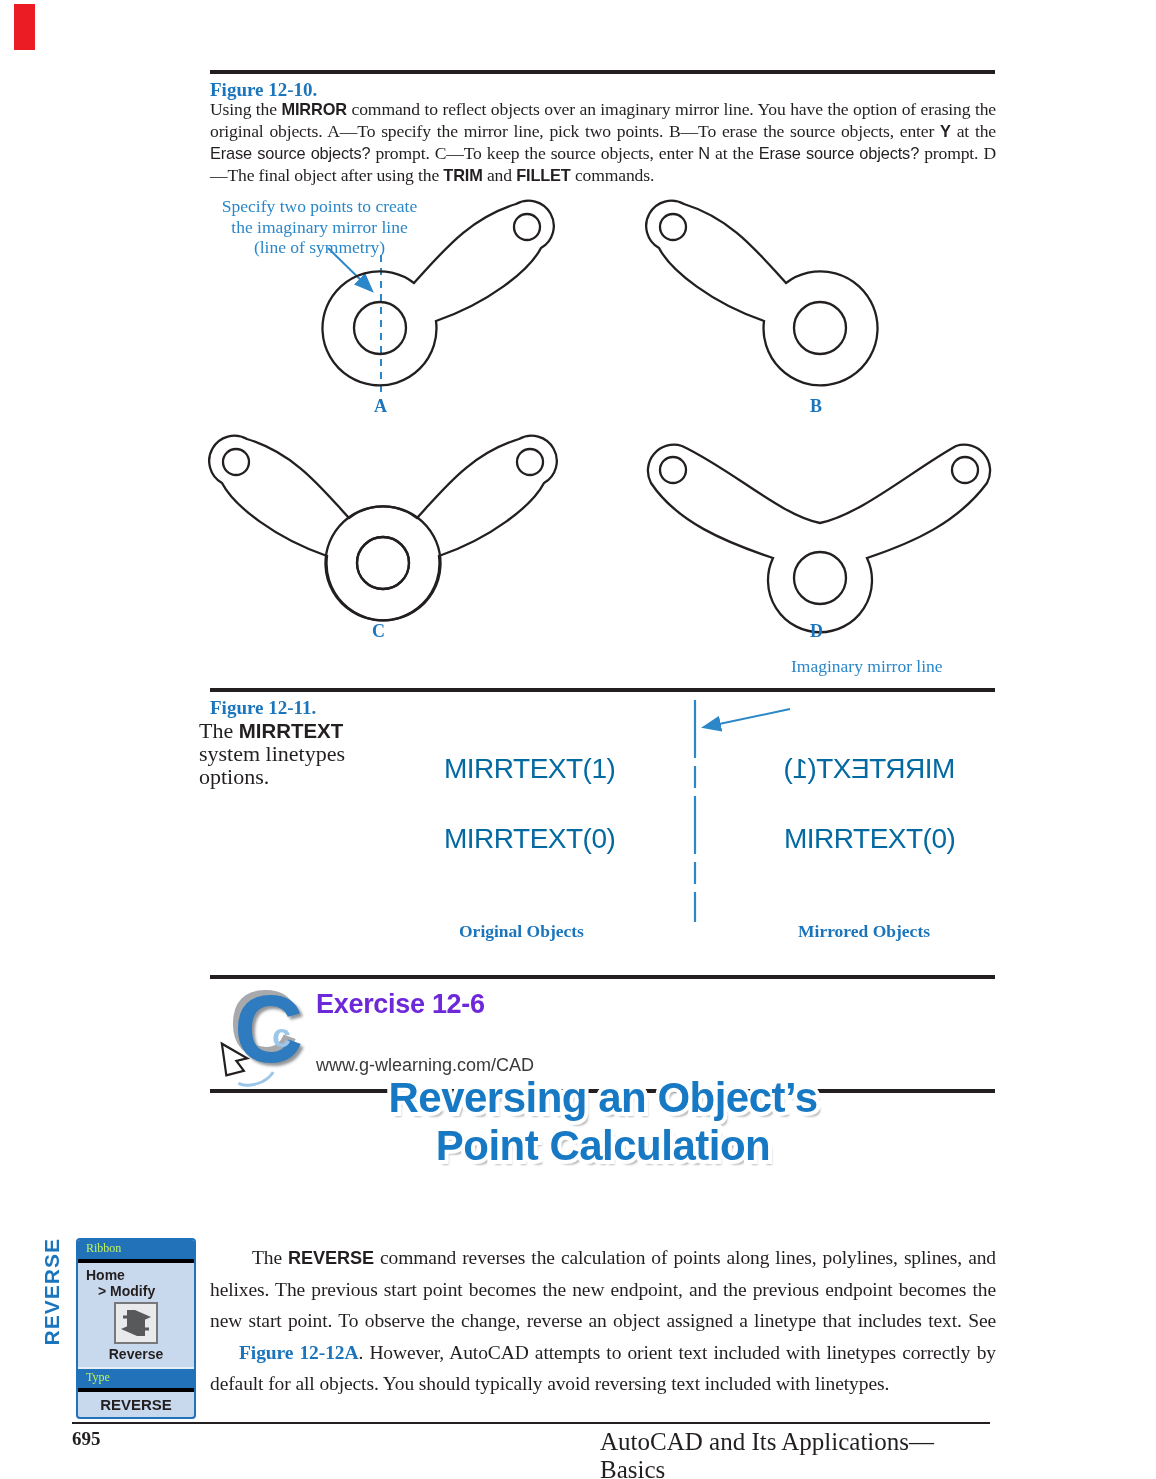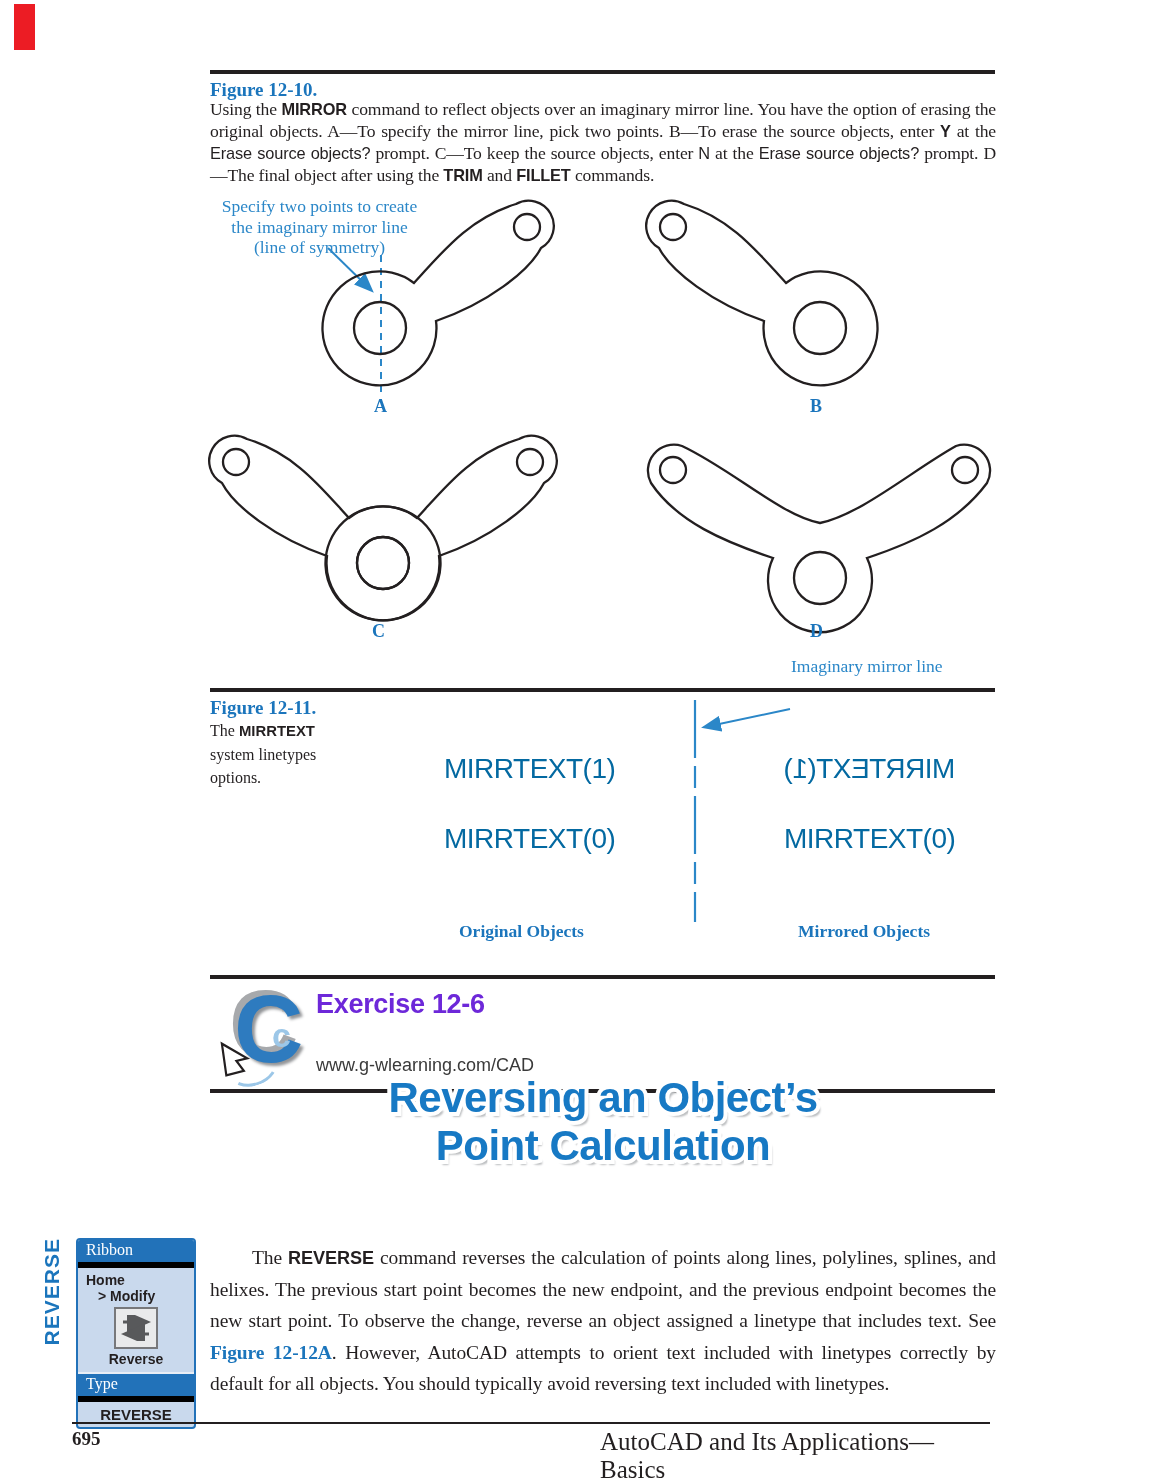--- a/index.html
+++ b/index.html
@@ -4,40 +4,40 @@
 <style>
   html,body{margin:0;padding:0;background:#ffffff;}
   #page{position:relative;width:1156px;height:1479px;background:#ffffff;overflow:hidden;
         font-family:"Liberation Serif",serif;color:#231f20;padding-left:16px;}
   .abs{position:absolute;}
   .rule{background:#231f20;}
   .figlabel{font-weight:bold;font-size:19px;color:#1b75bc;font-family:"Liberation Serif",serif;}
   .caption{font-size:17.6px;line-height:21.9px;text-align:justify;letter-spacing:-0.15px;}
   .cmd{font-family:"Liberation Sans",sans-serif;font-weight:bold;font-size:0.93em;}
   .prompt{font-family:"Liberation Sans",sans-serif;font-size:0.93em;}
-  .figref{color:#1b75bc;font-weight:bold;}
+  .figref{color:#1b75bc;font-weight:bold;margin-left:29px;}
   .diag path,.diag circle{fill:none;stroke:#231f20;stroke-width:2.3;}
   .anno{color:#2b87c8;font-size:17.5px;line-height:20.5px;text-align:center;}
   .abcd{color:#1b75bc;font-weight:bold;font-size:18px;}
   .mtext{font-family:"Liberation Sans",sans-serif;font-size:28px;letter-spacing:-0.5px;color:#0369a1;white-space:nowrap;}
   .mirrored{transform:scaleX(-1);}
   .bluebold{color:#1b75bc;font-weight:bold;font-size:17.5px;}
   .exc-title{color:#6d28d9;font-family:"Liberation Sans",sans-serif;font-weight:bold;font-size:27px;letter-spacing:-0.3px;}
   .exc-body{font-size:19.5px;}
   .exc-url{font-family:"Liberation Sans",sans-serif;font-size:18px;color:#3a3a3a;}
   .head-wrap{width:786px;text-align:center;font-family:"Liberation Sans",sans-serif;
              font-weight:bold;font-size:42px;letter-spacing:-0.5px;line-height:48px;}
   .head-layer{position:absolute;left:0;top:0;width:100%;}
   .head-back{-webkit-text-stroke:8px #ffffff;text-stroke:8px #ffffff;color:#fff;
              text-shadow:4px 5px 2px #bcbec0;}
   .head-front{color:#1779c4;}
   .sidebox{border:2px solid #2272b9;border-radius:4px;overflow:hidden;background:#c9d9ed;
            font-family:"Liberation Sans",sans-serif;}
-  .sb-head{background:#2272b9;color:#ffffff;font-family:"Liberation Serif",serif;
-           font-size:16px;padding:1px 8px 3px 8px;border-bottom:6px solid #000000;}
+  .sb-head{background:#2272b9;color:#bef264;font-family:"Liberation Serif",serif;
+           font-size:12px;padding:1px 8px 3px 8px;border-bottom:4px solid #000000;}
   .sb-body{padding:4px 8px 5px 8px;font-size:14px;font-weight:bold;border-bottom:2px solid #e8eef6;}
   .sb-type-body{padding:4px 8px;font-size:15px;font-weight:bold;text-align:center;}
   .para{font-size:19.5px;line-height:31.2px;text-align:justify;text-indent:42px;letter-spacing:-0.1px;}
   .vertical-cmd{writing-mode:vertical-rl;transform:rotate(180deg);
                 font-family:"Liberation Sans",sans-serif;font-weight:bold;font-size:21px;
                 color:#1b75bc;letter-spacing:1px;}
   .footer-num{font-weight:bold;font-size:19px;}
   .footer-title{font-size:25px;}
   .logo-c{position:relative;width:100px;height:100px;}
   .logo-c .bigc{position:absolute;left:10px;top:-14px;font-family:"Liberation Sans",sans-serif;
@@ -110,21 +110,21 @@
     <circle cx="48" cy="40" r="13"></circle>
     <circle cx="340" cy="40" r="13"></circle>
     <circle cx="195" cy="148" r="26"></circle>
   </svg>
   <div class="abs abcd" style="left:810px;top:621px;">D</div>
 
   <div class="abs rule" style="left:210px;top:688px;width:785px;height:4px;"></div>
 
   <div class="abs figlabel" style="left:210px;top:697px;">Figure 12-11.</div>
 
-  <div class="abs" style="left:210px;top:719px;width:160px;font-size:16px;line-height:23px;">
+  <div class="abs" style="left:199px;top:719px;width:160px;font-size:22px;line-height:23px;">
     <div><span>The </span><span class="cmd">MIRRTEXT</span></div>
     <div>system linetypes</div>
     <div>options.</div>
   </div>
 
   <svg class="abs" style="left:688px;top:698px;" width="300" height="228" viewBox="0 0 300 228">
     <line x1="7" y1="2" x2="7" y2="224" stroke="#2b87c8" stroke-width="2.2" stroke-dasharray="58 8 22 8"></line>
     <line x1="102" y1="11" x2="17" y2="29" stroke="#2b87c8" stroke-width="2" marker-end="url(#bluearrow)"></line>
   </svg>
   <div class="abs anno" style="left:791px;top:656px;white-space:nowrap;">Imaginary mirror line</div>

